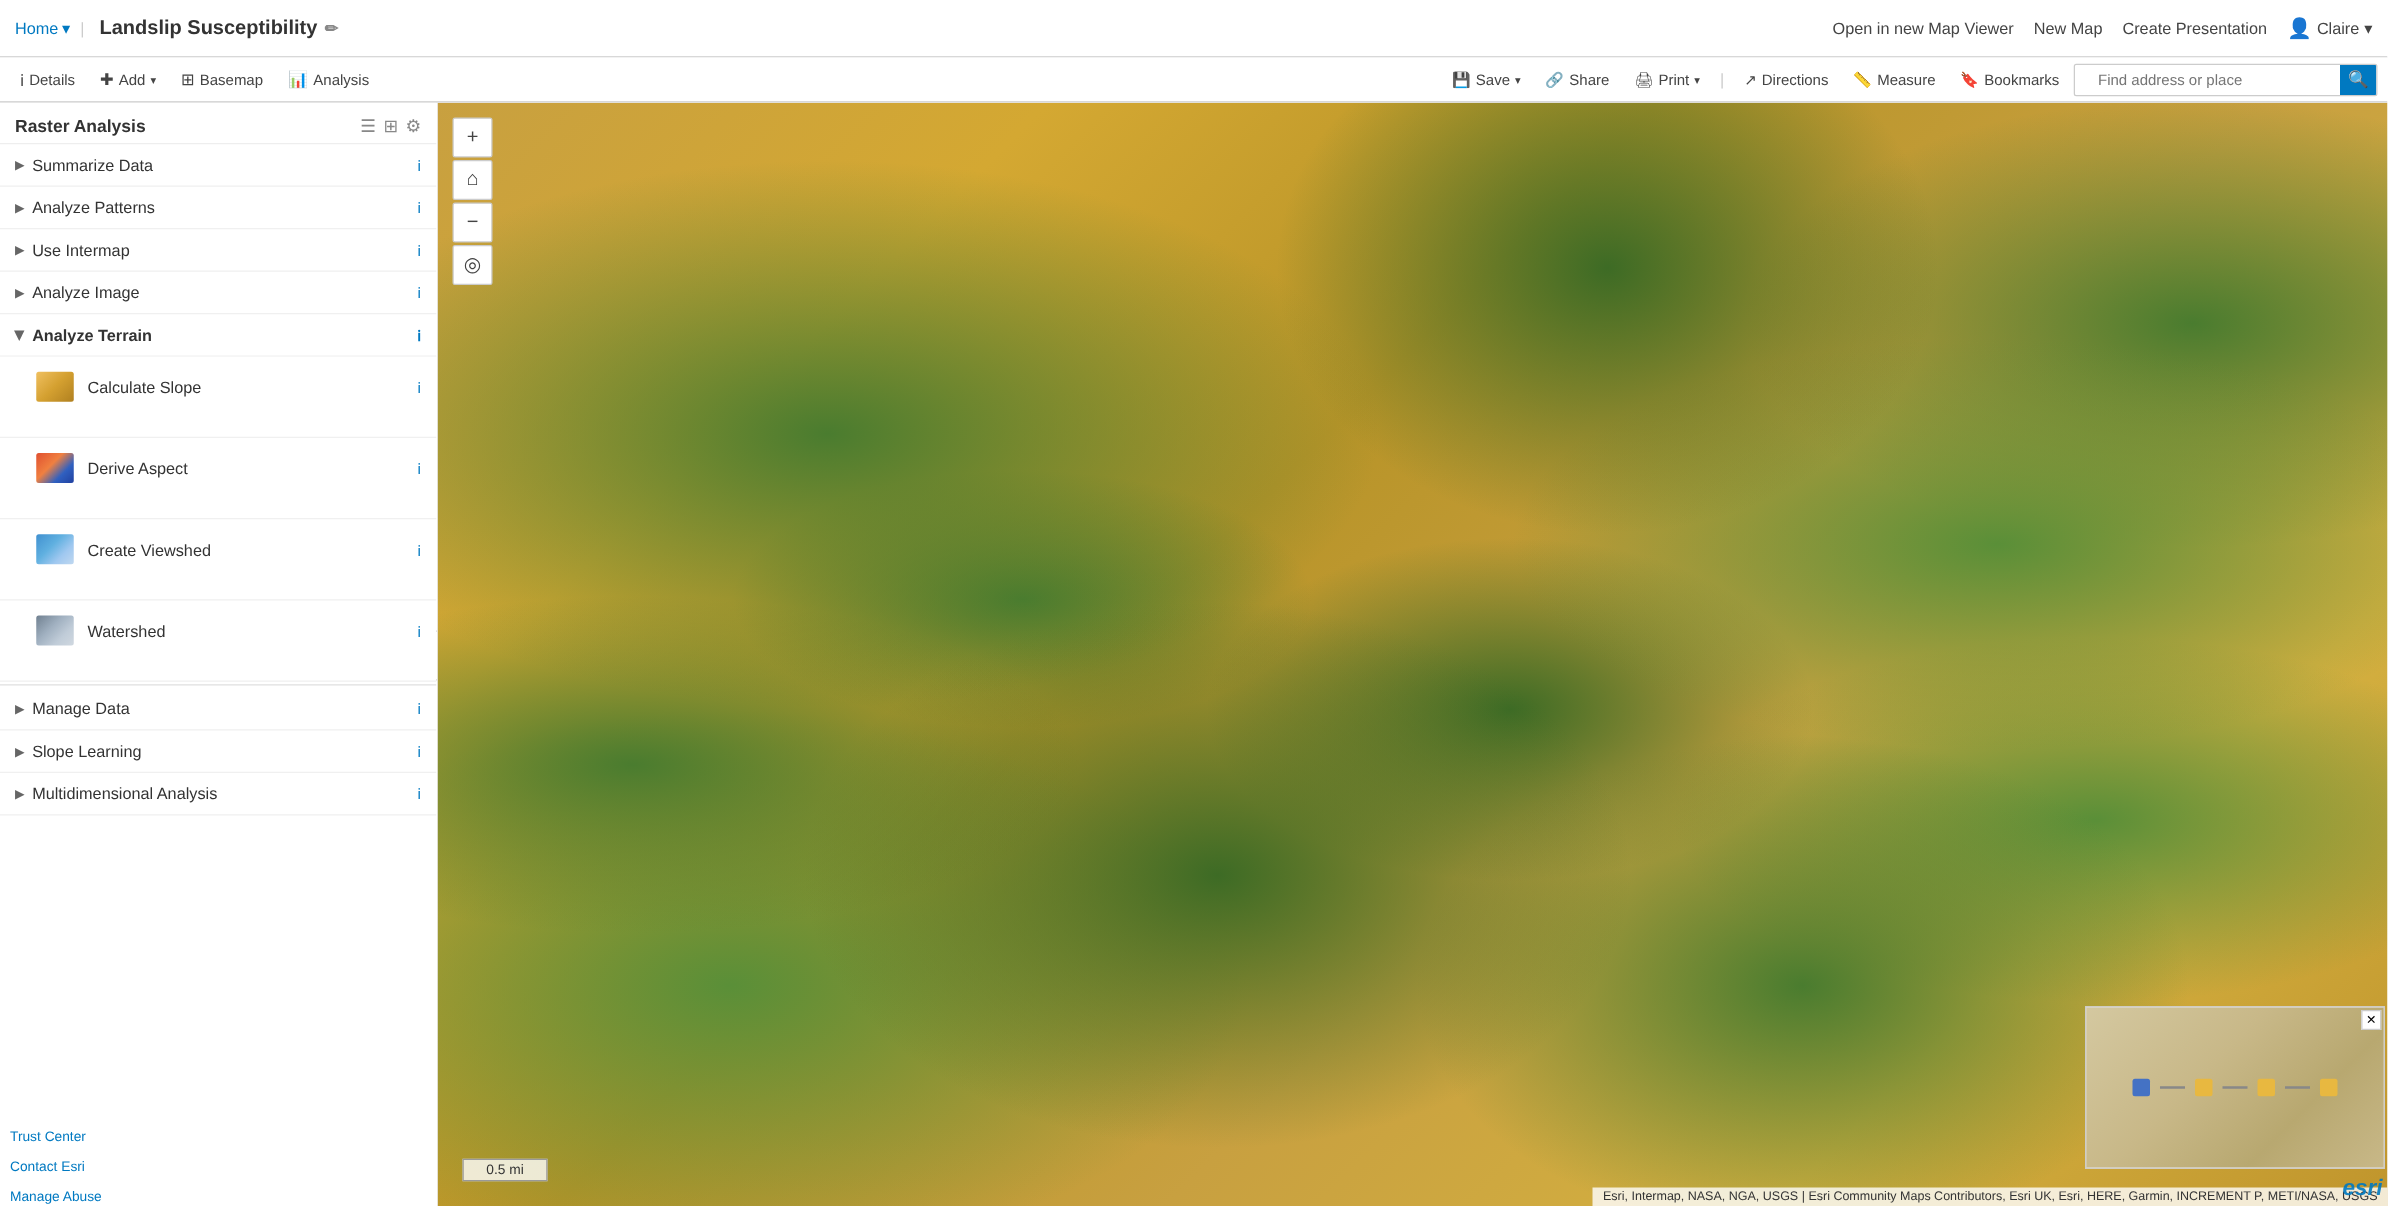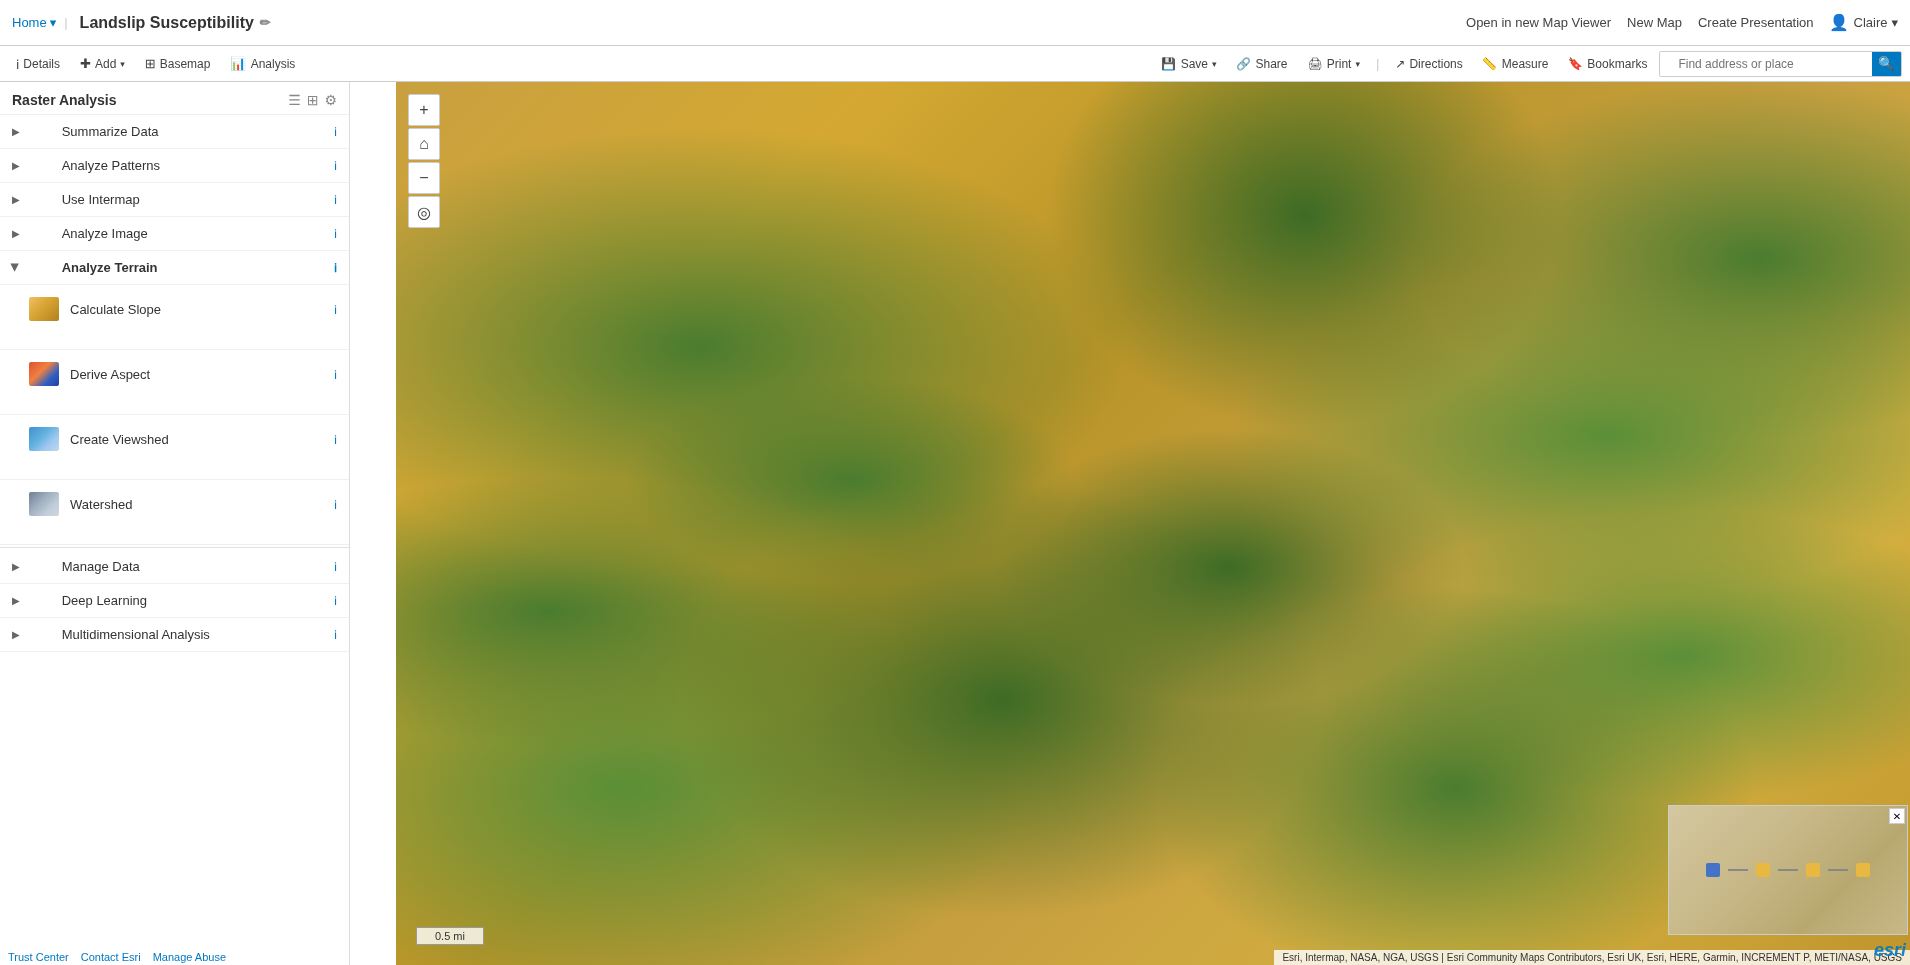--- a/index.html
+++ b/index.html
@@ -126,21 +126,20 @@
       height: 100%;
       display: flex;
       align-items: center;
     }
 
     
     .main-content {
       display: flex;
       height: calc(965px - 46px - 36px);
       position: relative;
-      gap: 46px;
     }
 
     
     .sidebar {
       width: 350px;
       background: #fff;
       border-right: 1px solid #ddd;
       display: flex;
       flex-direction: column;
       overflow-y: auto;
@@ -197,21 +196,21 @@
       cursor: pointer;
       border-bottom: 1px solid #f0f0f0;
       color: #333;
       font-size: 13px;
     }
     .section-item .chevron {
       margin-right: 6px;
       font-size: 10px;
       color: #666;
     }
-    .section-item .item-label { flex: 1; margin-left: 36px; }
+    .section-item .item-label { flex: 1; }
     .section-item .info-icon {
       color: #0079c1;
       font-size: 12px;
       margin-left: 4px;
     }
     .section-item.expanded { font-weight: 600; }
     .section-item.expanded .chevron { transform: rotate(90deg); display: inline-block; }
 
     
     .sub-items {
@@ -383,20 +382,21 @@
     .footer {
       position: absolute;
       bottom: 0;
       left: 0;
       display: flex;
       gap: 12px;
       padding: 2px 8px;
       font-size: 11px;
       background: rgba(255,255,255,0.9);
       z-index: 60;
+      flex-direction: column;
     }
     .footer a { color: #0079c1; text-decoration: none; cursor: pointer; }
 
     
     .slope-icon {
       width: 30px;
       height: 24px;
       background: linear-gradient(135deg, #f0c060 0%, #d4a030 50%, #b08020 100%);
       border-radius: 2px;
     }
@@ -589,21 +589,21 @@
       <hr class="divider-line">
 
       <div class="section-item">
         <span class="chevron">▶</span>
         <span class="item-label">Manage Data</span>
         <span class="info-icon">ℹ</span>
       </div>
 
       <div class="section-item">
         <span class="chevron">▶</span>
-        <span class="item-label">Deep Learning</span>
+        <span class="item-label">Slope Learning</span>
         <span class="info-icon">ℹ</span>
       </div>
 
       <div class="section-item">
         <span class="chevron">▶</span>
         <span class="item-label">Multidimensional Analysis</span>
         <span class="info-icon">ℹ</span>
       </div>
     </div>
 

